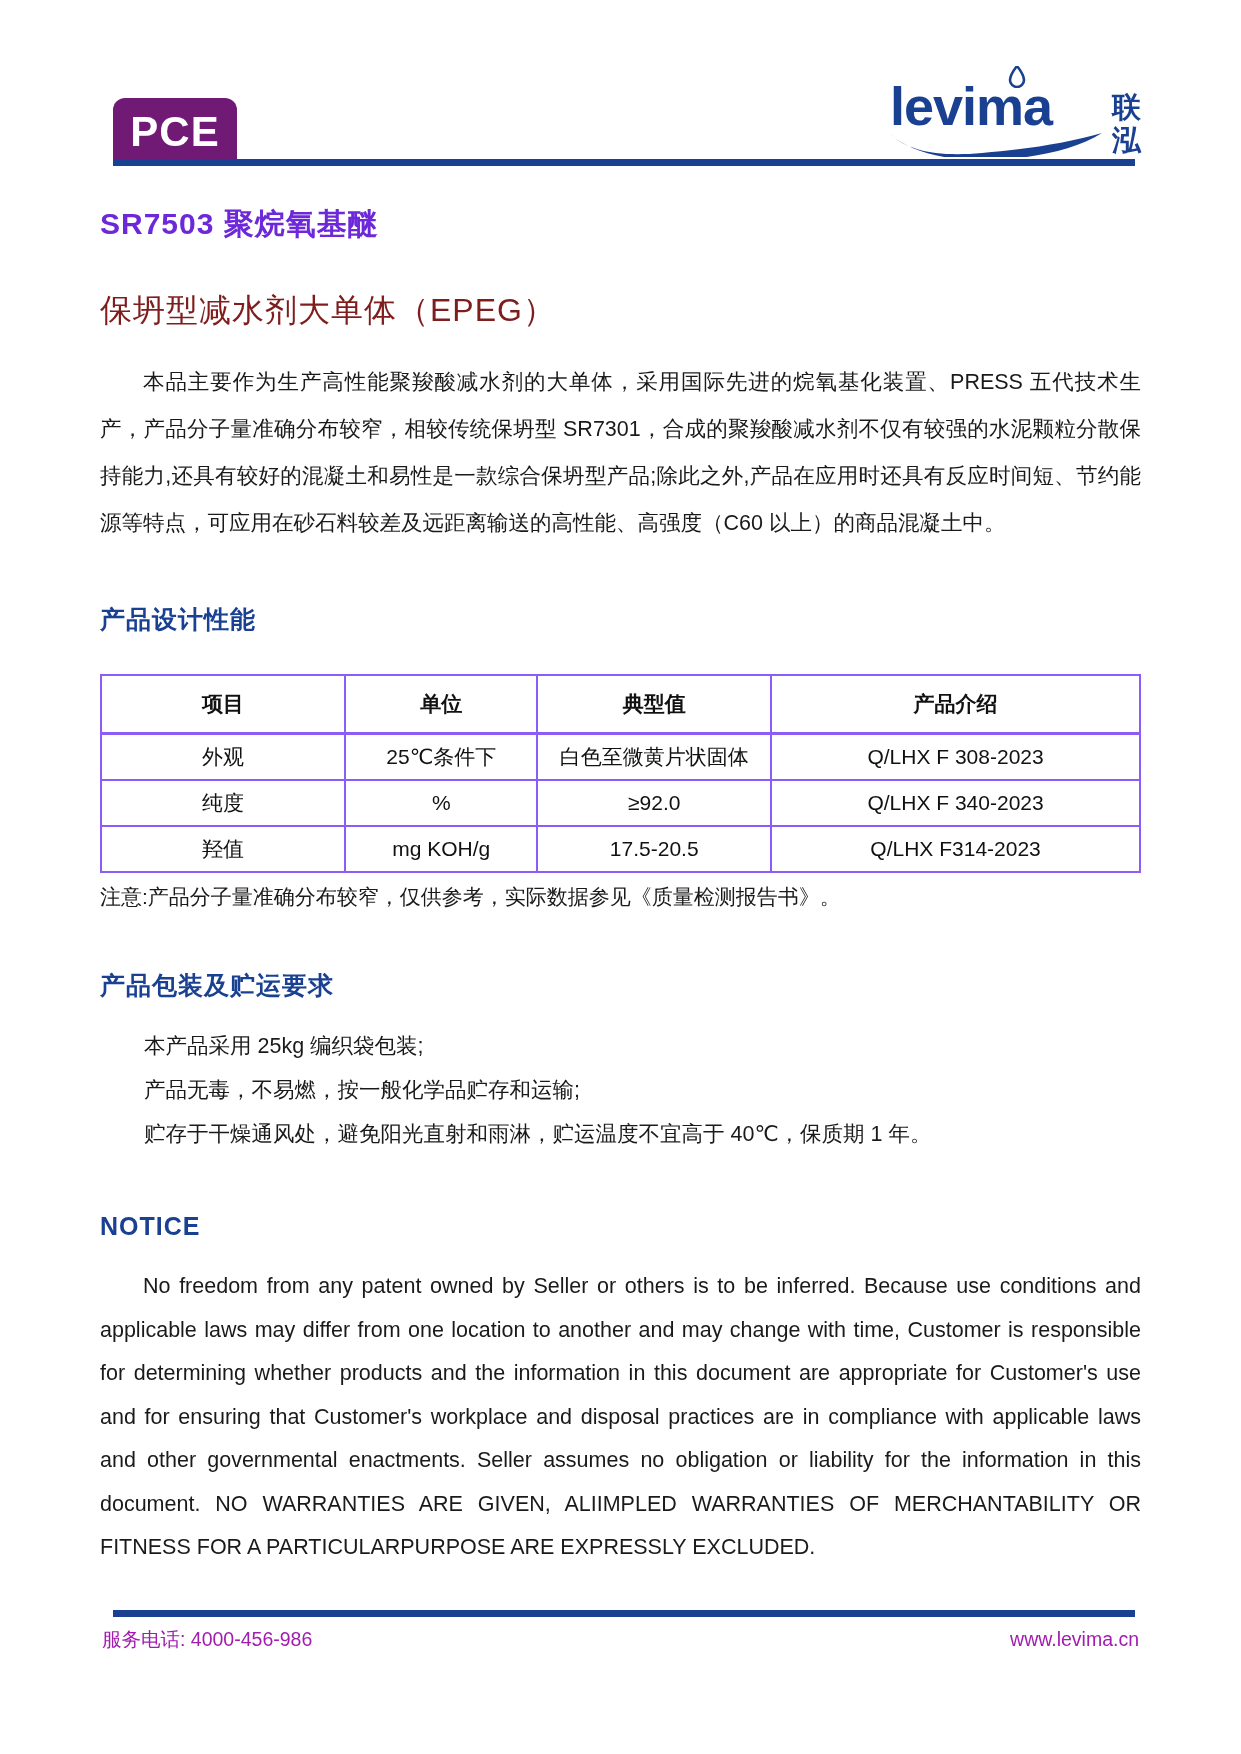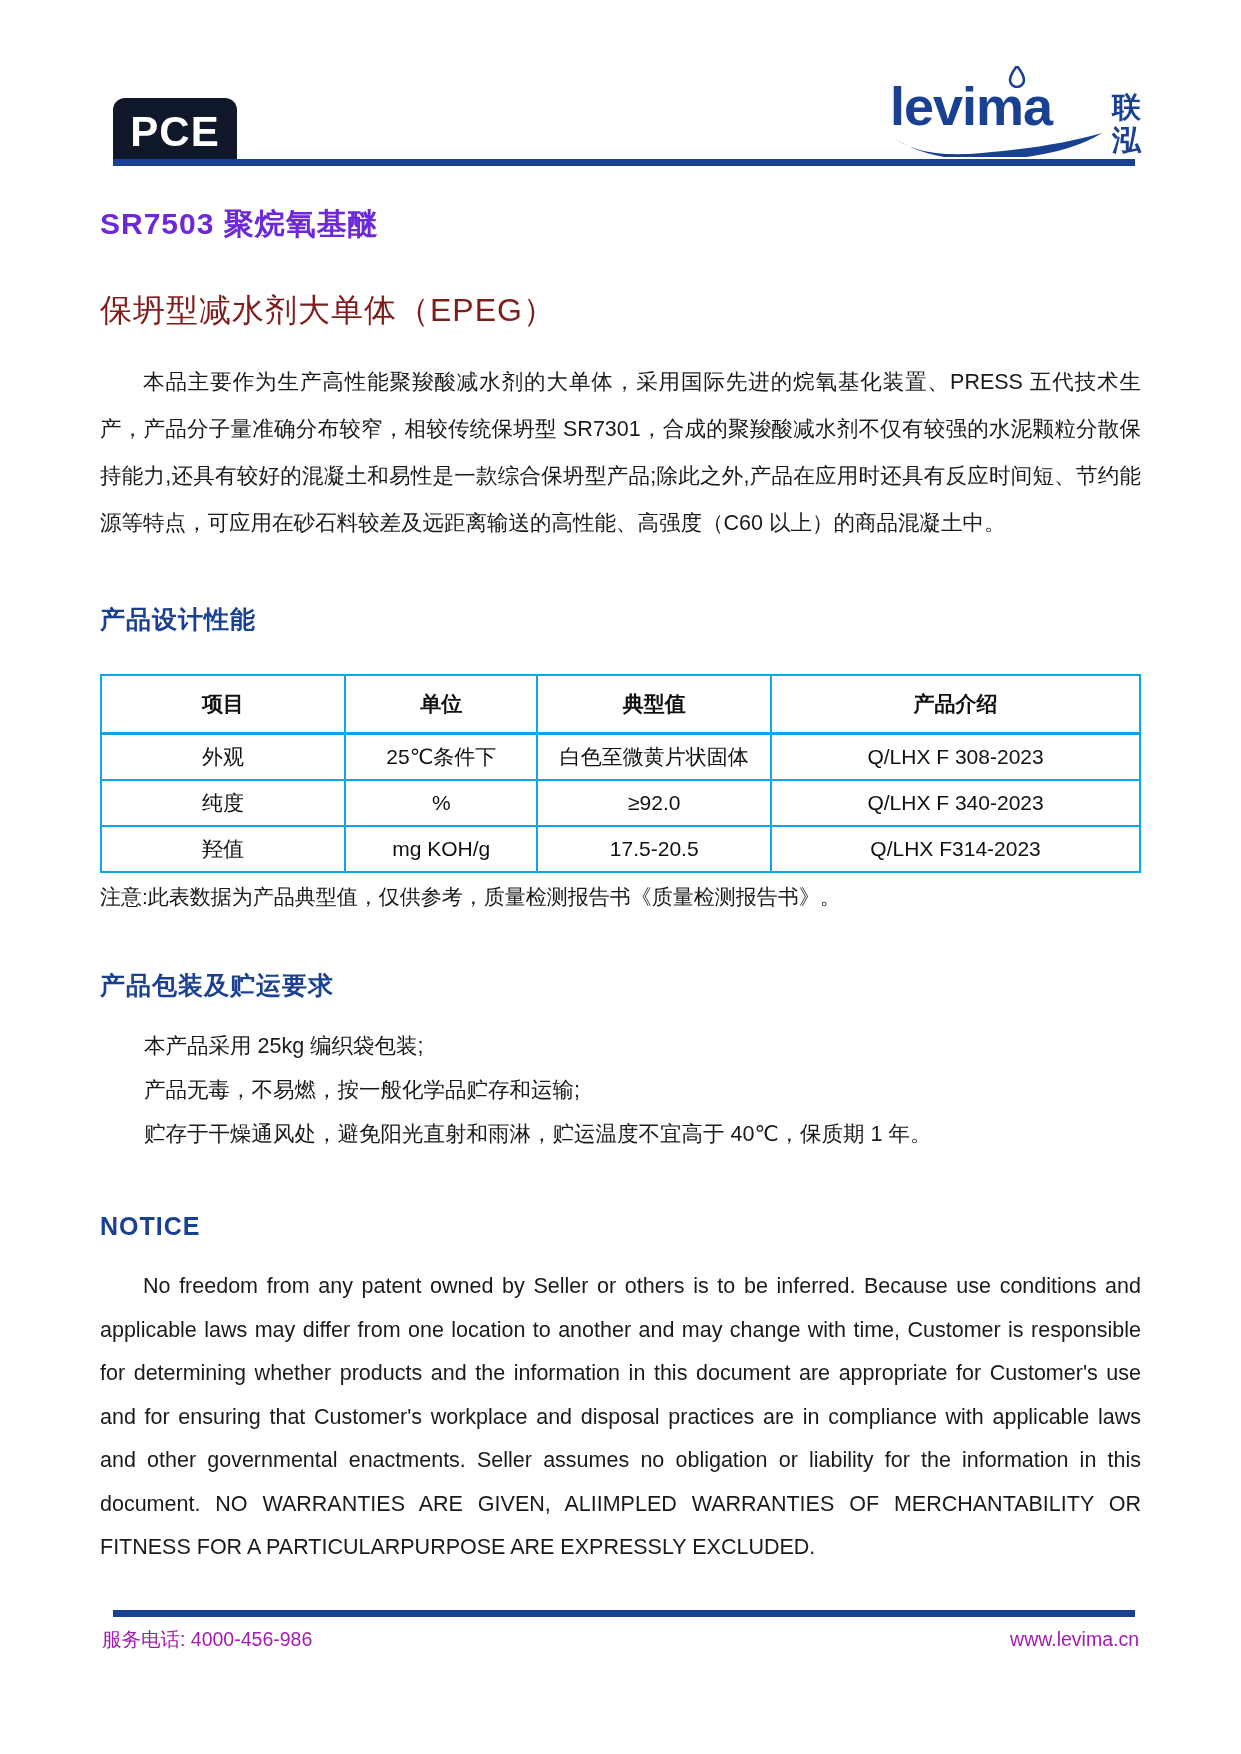--- a/index.html
+++ b/index.html
@@ -14,21 +14,21 @@
     overflow:hidden;
   }
   .content{
     position:absolute;left:100px;right:100px;top:0;
   }
   
   .header{position:relative;height:166px;}
   .pce-badge{
     position:absolute;left:13px;bottom:0;
     width:124px;height:68px;
-    background:#0f172a;
+    background:#701a75;
     border-radius:12px 12px 0 0;
     display:flex;align-items:center;justify-content:center;
   }
   .pce-badge span{
     color:#ffffff;font-size:42px;font-weight:bold;letter-spacing:1px;
   }
   .header-rule{
     position:absolute;left:13px;right:6px;bottom:0;height:7px;background:#1a4191;
   }
   .logo{
@@ -71,21 +71,21 @@
     text-align:justify;
     text-indent:2em;color:#1a1a1a;
   }
   
   .spec-table{
     width:100%;margin-top:38px;
     border-collapse:collapse;
     font-size:21px;color:#111;
   }
   .spec-table th,.spec-table td{
-    border:2px solid #0ea5e9;
+    border:2px solid #8b5cf6;
     text-align:center;vertical-align:middle;
     padding:0 6px;
   }
   .spec-table th{height:56px;font-weight:bold;border-bottom-width:3px;}
   .spec-table td{height:44px;font-weight:normal;}
   .col-item{width:23.5%;}
   .col-unit{width:18.5%;}
   .col-typical{width:22.5%;}
   .col-standard{width:35.5%;}
   .table-note{
@@ -167,21 +167,21 @@
           <td>Q/LHX F 340-2023</td>
         </tr>
         <tr>
           <td>羟值</td>
           <td>mg KOH/g</td>
           <td>17.5-20.5</td>
           <td>Q/LHX F314-2023</td>
         </tr>
       </tbody>
     </table>
-    <p class="table-note">注意:此表数据为产品典型值，仅供参考，质量检测报告书《质量检测报告书》。</p>
+    <p class="table-note">注意:产品分子量准确分布较窄，仅供参考，实际数据参见《质量检测报告书》。</p>
 
     <h3 class="section-heading">产品包装及贮运要求</h3>
     <div class="pack-list">
       <p class="pack-line">本产品采用 25kg 编织袋包装;</p>
       <p class="pack-line">产品无毒，不易燃，按一般化学品贮存和运输;</p>
       <p class="pack-line">贮存于干燥通风处，避免阳光直射和雨淋，贮运温度不宜高于 40℃，保质期 1 年。</p>
     </div>
 
     <h3 class="section-heading">NOTICE</h3>
     <p class="body-text-en">No freedom from any patent owned by Seller or others is to be inferred. Because use conditions and applicable laws may differ from one location to another and may change with time, Customer is responsible for determining whether products and the information in this document are appropriate for Customer's use and for ensuring that Customer's workplace and disposal practices are in compliance with applicable laws and other governmental enactments. Seller assumes no obligation or liability for the information in this document. NO WARRANTIES ARE GIVEN, ALIIMPLED WARRANTIES OF MERCHANTABILITY OR FITNESS FOR A PARTICULARPURPOSE ARE EXPRESSLY EXCLUDED.</p>

